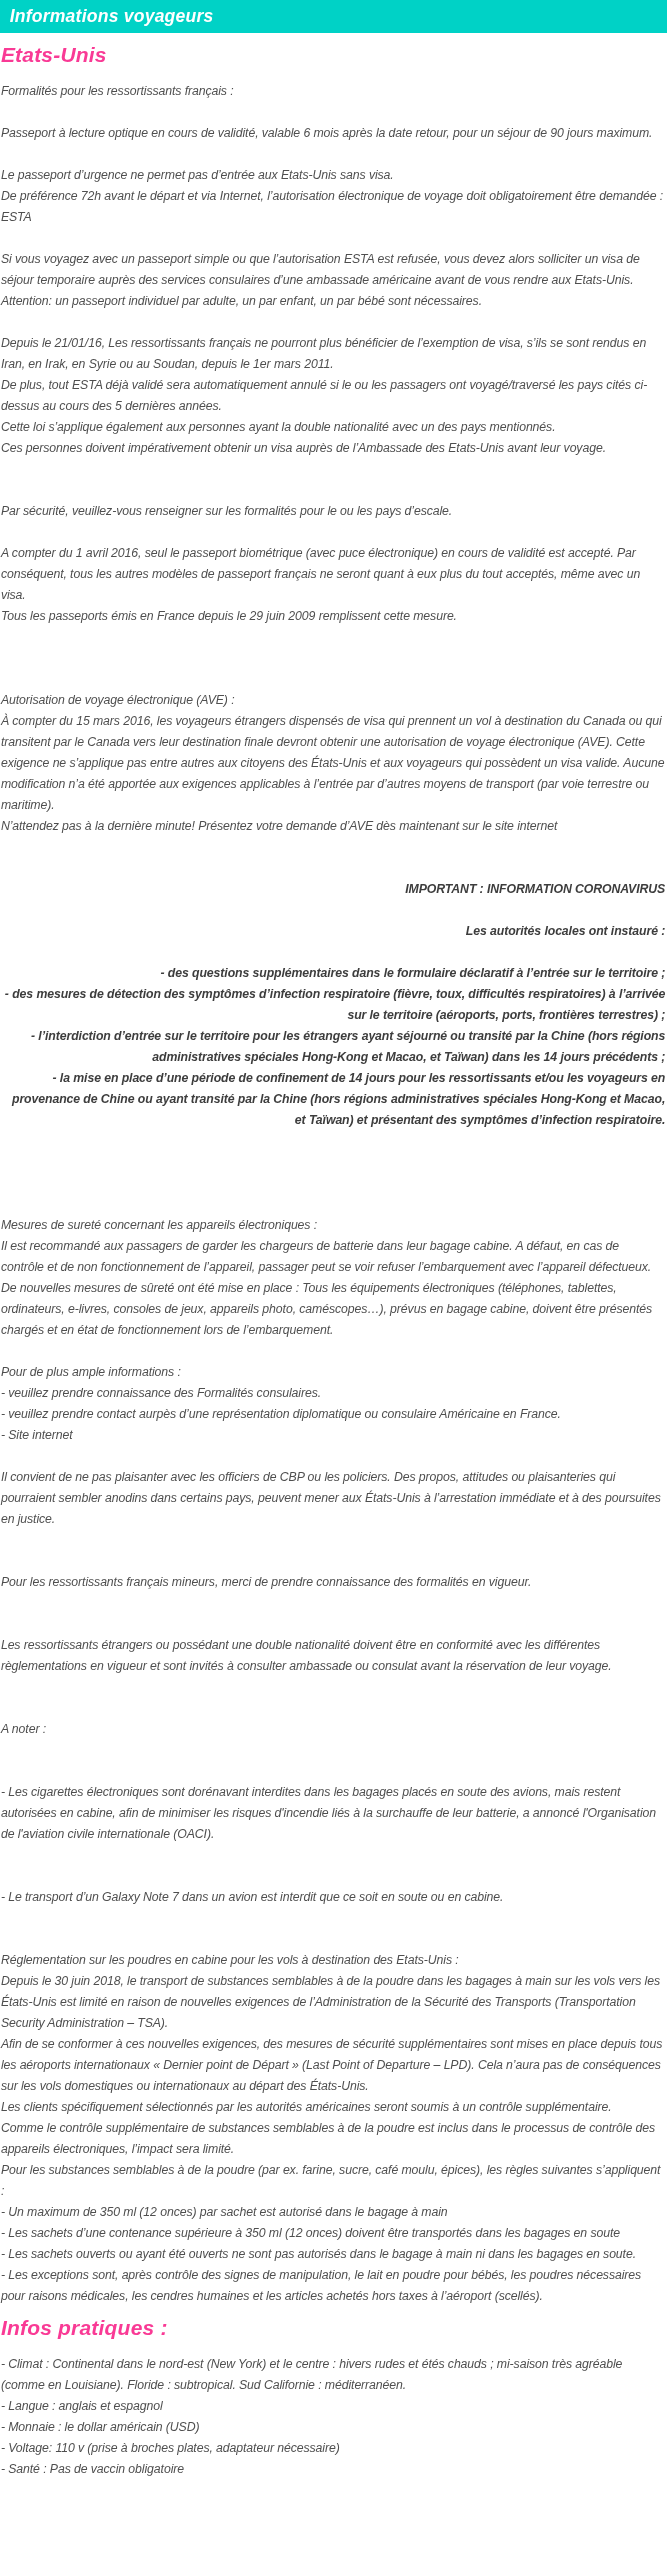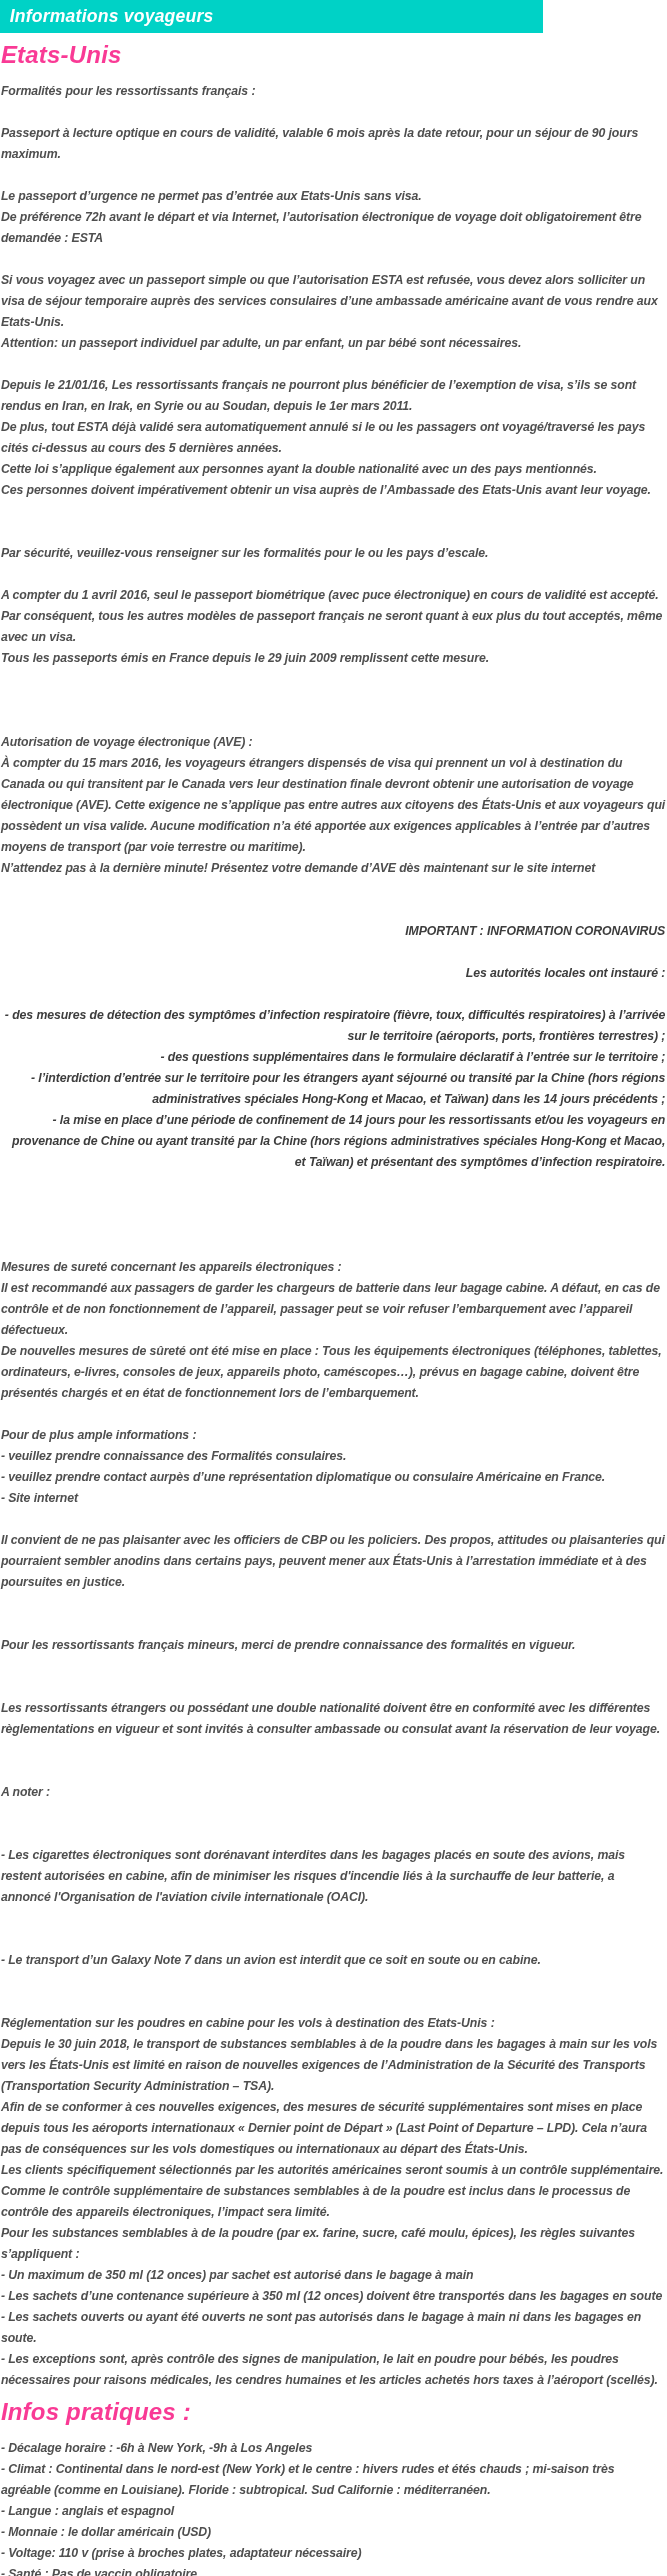--- a/index.html
+++ b/index.html
@@ -10,56 +10,55 @@
   }
   html,body{margin:0;padding:0;background:#ffffff;}
   body{
     width:667px;
     min-height:2576px;
     font-family:"Liberation Sans", sans-serif;
     -webkit-font-smoothing:antialiased;
   }
   .topbar{
     box-sizing:border-box;
-    width:543px;
+    width:667px;
     height:33px;
     background:var(--teal);
     display:flex;
     align-items:center;
     padding-left:9.7px;
   }
   .topbar-title{
     color:#ffffff;
     font-size:17.6px;
     font-weight:700;
     font-style:italic;
     letter-spacing:0.2px;
   }
   .content{
     box-sizing:border-box;
     width:667px;
     padding:0 1.8px 17.6px 0.9px;
   }
   .content h2{
     margin:8.8px 0 12.3px 0;
-    font-size:24px;
+    font-size:21px;
     line-height:26.4px;
     font-weight:700;
     font-style:italic;
     color:var(--pink);
     letter-spacing:0.2px;
   }
   .content p{
     margin:0;
     font-size:12.3px;
     line-height:21px;
     font-style:italic;
     color:var(--body-text);
     letter-spacing:-0.1px;
-    font-weight:bold;
   }
   .content p.bold{
     font-weight:700;
     color:var(--bold-text);
     text-align:right;
   }
   .spacer{width:100%;}
 </style>
 </head>
 <body>
@@ -92,22 +91,22 @@
       <p>Tous les passeports émis en France depuis le 29 juin 2009 remplissent cette mesure.</p>
       <div class="spacer" style="height: 63px;"></div>
       <p>Autorisation de voyage électronique (AVE) :</p>
       <p>À compter du 15 mars 2016, les voyageurs étrangers dispensés de visa qui prennent un vol à destination du Canada ou qui transitent par le Canada vers leur destination finale devront obtenir une autorisation de voyage électronique (AVE). Cette exigence ne s’applique pas entre autres aux citoyens des États-Unis et aux voyageurs qui possèdent un visa valide. Aucune modification n’a été apportée aux exigences applicables à l’entrée par d’autres moyens de transport (par voie terrestre ou maritime).</p>
       <p>N’attendez pas à la dernière minute! Présentez votre demande d’AVE dès maintenant sur le site internet</p>
       <div class="spacer" style="height: 42px;"></div>
       <p class="bold">IMPORTANT : INFORMATION CORONAVIRUS</p>
       <div class="spacer" style="height: 21px;"></div>
       <p class="bold">Les autorités locales ont instauré :</p>
       <div class="spacer" style="height: 21px;"></div>
+      <p class="bold">- des questions supplémentaires dans le formulaire déclaratif à l’entrée sur le territoire ;</p>
       <p class="bold">- des mesures de détection des symptômes d’infection respiratoire (fièvre, toux, difficultés respiratoires) à l’arrivée sur le territoire (aéroports, ports, frontières terrestres) ;</p>
-      <p class="bold">- des questions supplémentaires dans le formulaire déclaratif à l’entrée sur le territoire ;</p>
       <p class="bold">- l’interdiction d’entrée sur le territoire pour les étrangers ayant séjourné ou transité par la Chine (hors régions administratives spéciales Hong-Kong et Macao, et Taïwan) dans les 14 jours précédents ;</p>
       <p class="bold">- la mise en place d’une période de confinement de 14 jours pour les ressortissants et/ou les voyageurs en provenance de Chine ou ayant transité par la Chine (hors régions administratives spéciales Hong-Kong et Macao, et Taïwan) et présentant des symptômes d’infection respiratoire.</p>
       <div class="spacer" style="height: 84px;"></div>
       <p>Mesures de sureté concernant les appareils électroniques :</p>
       <p>Il est recommandé aux passagers de garder les chargeurs de batterie dans leur bagage cabine. A défaut, en cas de contrôle et de non fonctionnement de l’appareil, passager peut se voir refuser l’embarquement avec l’appareil défectueux.</p>
       <p>De nouvelles mesures de sûreté ont été mise en place : Tous les équipements électroniques (téléphones, tablettes, ordinateurs, e-livres, consoles de jeux, appareils photo, caméscopes…), prévus en bagage cabine, doivent être présentés chargés et en état de fonctionnement lors de l’embarquement.</p>
       <div class="spacer" style="height: 21px;"></div>
       <p>Pour de plus ample informations :</p>
       <p>- veuillez prendre connaissance des Formalités consulaires.</p>
       <p>- veuillez prendre contact aurpès d’une représentation diplomatique ou consulaire Américaine en France.</p>
@@ -129,21 +128,20 @@
       <p>Depuis le 30 juin 2018, le transport de substances semblables à de la poudre dans les bagages à main sur les vols vers les États-Unis est limité en raison de nouvelles exigences de l’Administration de la Sécurité des Transports (Transportation Security Administration – TSA).</p>
       <p>Afin de se conformer à ces nouvelles exigences, des mesures de sécurité supplémentaires sont mises en place depuis tous les aéroports internationaux « Dernier point de Départ » (Last Point of Departure – LPD). Cela n’aura pas de conséquences sur les vols domestiques ou internationaux au départ des États-Unis.</p>
       <p>Les clients spécifiquement sélectionnés par les autorités américaines seront soumis à un contrôle supplémentaire.</p>
       <p>Comme le contrôle supplémentaire de substances semblables à de la poudre est inclus dans le processus de contrôle des appareils électroniques, l’impact sera limité.</p>
       <p>Pour les substances semblables à de la poudre (par ex. farine, sucre, café moulu, épices), les règles suivantes s’appliquent :</p>
       <p>- Un maximum de 350 ml (12 onces) par sachet est autorisé dans le bagage à main</p>
       <p>- Les sachets d’une contenance supérieure à 350 ml (12 onces) doivent être transportés dans les bagages en soute</p>
       <p>- Les sachets ouverts ou ayant été ouverts ne sont pas autorisés dans le bagage à main ni dans les bagages en soute.</p>
       <p>- Les exceptions sont, après contrôle des signes de manipulation, le lait en poudre pour bébés, les poudres nécessaires pour raisons médicales, les cendres humaines et les articles achetés hors taxes à l’aéroport (scellés).</p>
       <h2>Infos pratiques :</h2>
-      <p>- Décalage horaire : -6h à New York, -9h à Los Angeles</p>
       <p>- Climat : Continental dans le nord-est (New York) et le centre : hivers rudes et étés chauds ; mi-saison très agréable (comme en Louisiane). Floride : subtropical. Sud Californie : méditerranéen.</p>
       <p>- Langue : anglais et espagnol</p>
       <p>- Monnaie : le dollar américain (USD)</p>
       <p>- Voltage: 110 v (prise à broches plates, adaptateur nécessaire)</p>
       <p>- Santé : Pas de vaccin obligatoire</p>
     </div>
 </main>
 
 
 </body></html>

